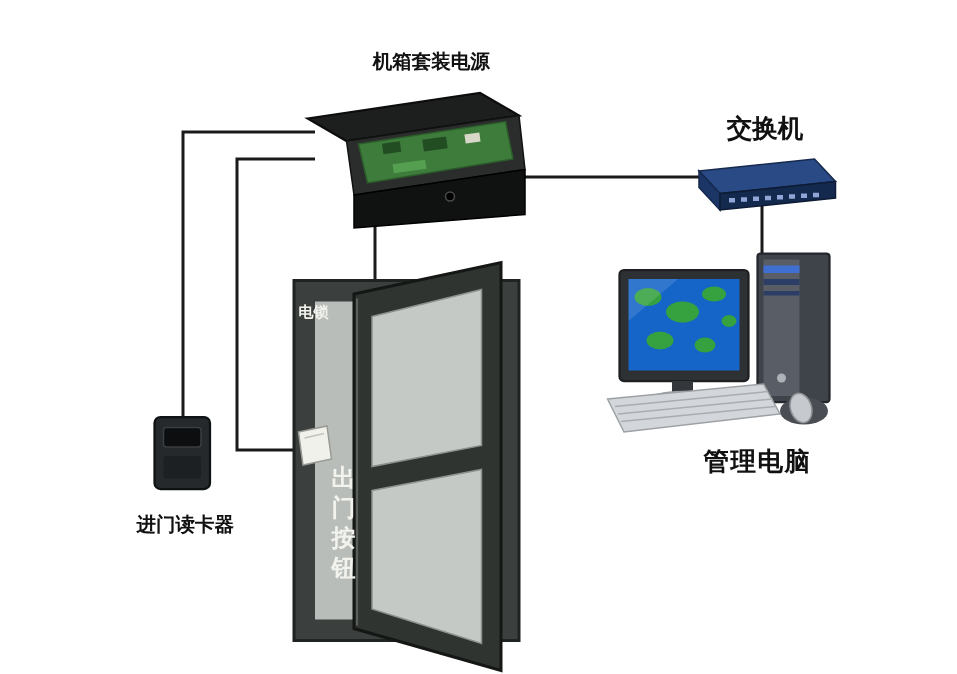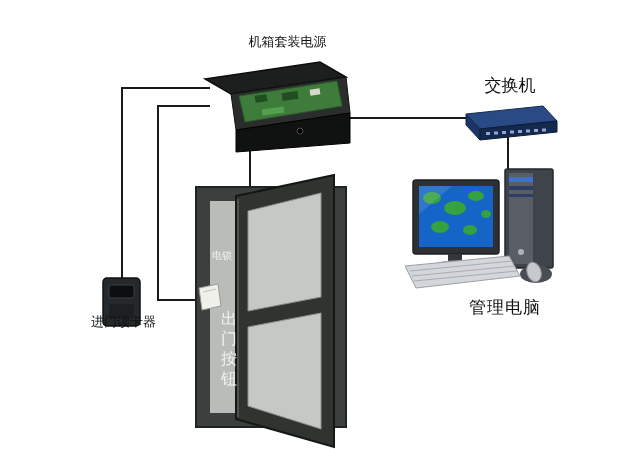--- a/index.html
+++ b/index.html
@@ -1,26 +1,26 @@
 <!DOCTYPE html>
 <html><head>
 <meta charset="utf-8">
 <style>
   html,body{margin:0;padding:0;background:#ffffff;}
   .canvas{
     position:relative;width:638px;height:449px;background:#ffffff;overflow:hidden;
     font-family:"DejaVu Sans","Liberation Sans",sans-serif;
   }
   .canvas svg{position:absolute;left:0;top:0;}
-  .label{position:absolute;color:#111;font-weight:normal;text-align:center;}
+  .label{position:absolute;color:#111;font-weight:bold;text-align:center;}
   .label-control{left:225px;top:34px;width:125px;font-size:13px;line-height:1.3;}
   .label-switch{left:472px;top:74px;width:76px;font-size:17px;}
   .label-computer{left:450px;top:296px;width:110px;font-size:17px;letter-spacing:1px;}
-  .label-reader{left:76px;top:313px;width:95px;font-size:13px;}
-  .label-lock{left:205px;top:201px;width:34px;font-size:10px;color:#f3f3ee;margin-top:48px;}
+  .label-reader{left:76px;top:341px;width:95px;font-size:13px;}
+  .label-lock{left:192px;top:201px;width:34px;font-size:10px;color:#f3f3ee;}
   .label-exit{left:198px;top:309px;width:30px;font-size:16px;line-height:1.25;color:#f3f3ee;padding-left:16px;}
   .label .ln{display:block;}
 </style>
 </head>
 <body>
 
 <div class="canvas">
 
   <svg width="638" height="449" viewBox="0 0 638 449">
 

